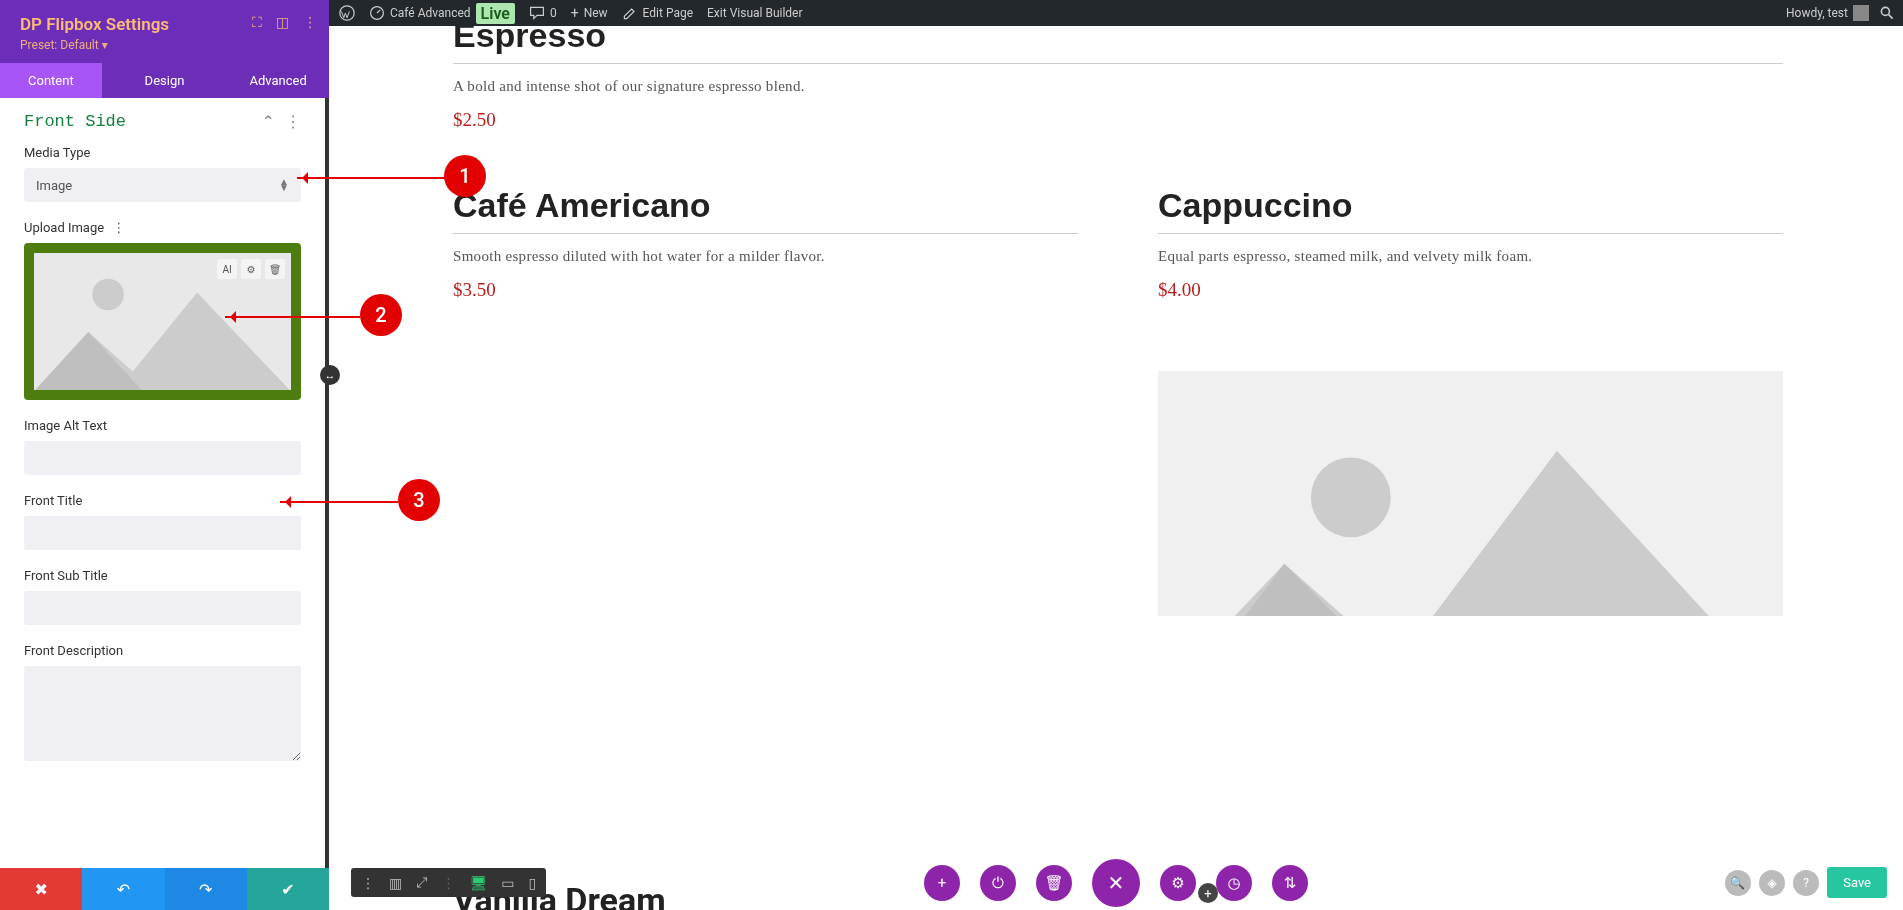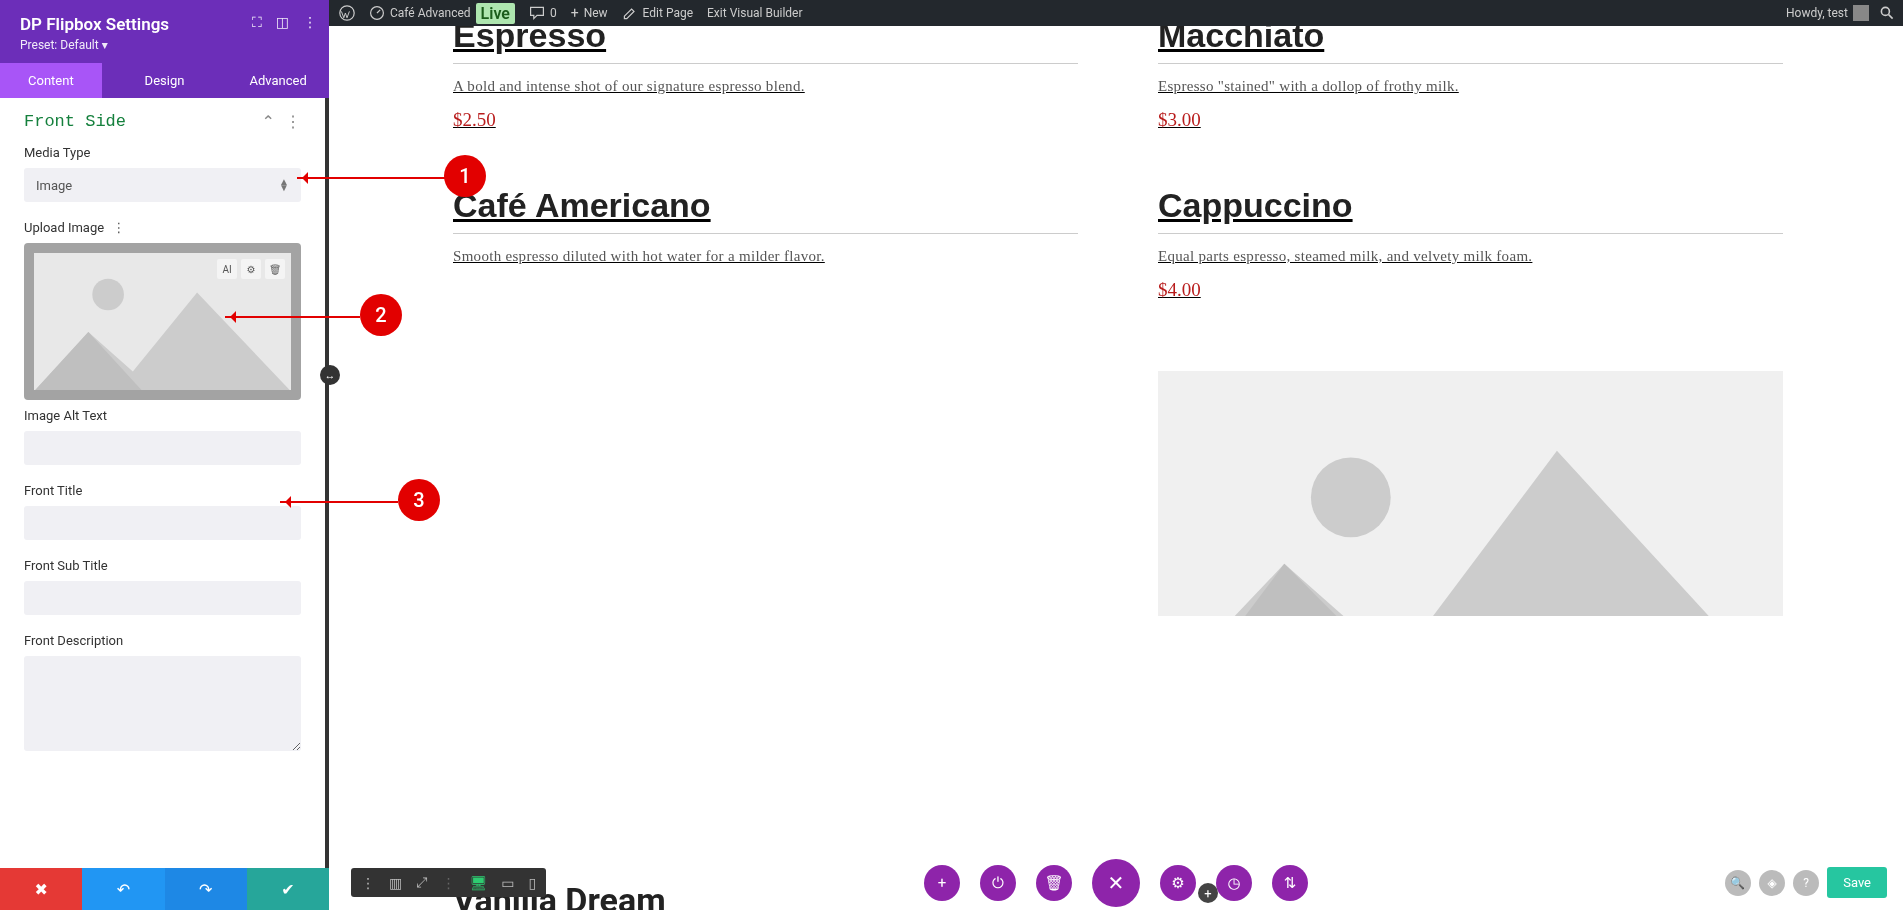--- a/index.html
+++ b/index.html
@@ -9,21 +9,21 @@
 .wp-adminbar { position: absolute; top: 0; left: 329px; right: 0; height: 26px; background: #23282d; color: #ccc; display: flex; align-items: center; font-size: 12px; z-index: 100; }
 .wp-adminbar .left { display: flex; align-items: center; gap: 14px; padding-left: 10px; }
 .wp-adminbar .right { margin-left: auto; display: flex; align-items: center; gap: 10px; padding-right: 8px; }
 .wp-adminbar .item { display: flex; align-items: center; gap: 5px; color: #ccc; cursor: pointer; }
 .wp-adminbar .live-badge { background: #aee6af; color: #1a5d1a; padding: 1px 5px; border-radius: 2px; font-size: 16px; font-weight: 600; }
 .wp-adminbar svg { width: 16px; height: 16px; fill: #ccc; }
 .wp-avatar { width: 16px; height: 16px; background: #888; }
 
 
 .sidebar { position: absolute; top: 0; left: 0; width: 329px; height: 100%; background: #fff; display: flex; flex-direction: column; z-index: 50; }
-.sidebar-header { background: #6c2eb9; color: #ffffff; padding: 14px 20px 10px; position: relative; }
+.sidebar-header { background: #6c2eb9; color: #fdba74; padding: 14px 20px 10px; position: relative; }
 .sidebar-title { font-size: 17px; font-weight: 600; }
 .sidebar-preset { font-size: 12px; margin-top: 4px; opacity: 0.9; display: inline-flex; align-items: center; gap: 3px; cursor: pointer; }
 .sidebar-header-icons { position: absolute; top: 14px; right: 12px; display: flex; gap: 14px; }
 .sidebar-header-icons span { cursor: pointer; opacity: 0.9; font-size: 14px; }
 
 .sidebar-tabs { display: flex; background: #6c2eb9; gap: 12px; }
 .sidebar-tab { flex: 1; text-align: center; padding: 10px 0; color: #fff; font-size: 13px; cursor: pointer; }
 .sidebar-tab.active { background: #a855f7; }
 
 .sidebar-body { flex: 1; overflow-y: auto; padding: 14px 24px 10px; border-right: 4px solid #333; position: relative; }
@@ -32,38 +32,38 @@
 .section-head .icons { display: flex; gap: 10px; color: #888; }
 .section-head .icons span { cursor: pointer; }
 
 .field-label { font-size: 13px; color: #333; margin-bottom: 8px; display: flex; align-items: center; gap: 8px; }
 .field-label .dots { cursor: pointer; color: #555; }
 .select-box { width: 100%; height: 34px; background: #f0f0f4; border: none; border-radius: 3px; padding: 0 12px; font-size: 13px; color: #555; display: flex; align-items: center; justify-content: space-between; cursor: pointer; margin-bottom: 18px; }
 .select-arrows { font-size: 10px; line-height: 6px; color: #777; display: flex; flex-direction: column; }
 .text-input { width: 100%; height: 34px; background: #f0f0f4; border: none; border-radius: 3px; padding: 0 12px; font-size: 13px; margin-bottom: 18px; }
 .textarea-input { width: 100%; height: 95px; background: #f0f0f4; border: none; border-radius: 3px; padding: 10px 12px; font-size: 13px; resize: vertical; }
 
-.upload-image-box { width: 100%; height: 157px; background: #a3a3a3; border-radius: 4px; padding: 10px; margin-bottom: 8px; position: relative; cursor: pointer; }
+.upload-image-box { width: 100%; height: 157px; background: #4d7c0f; border-radius: 4px; padding: 10px; margin-bottom: 18px; position: relative; cursor: pointer; }
 .upload-image-inner { width: 100%; height: 100%; background: #e8e8e8; position: relative; overflow: hidden; }
 .upload-overlay-icons { position: absolute; top: 6px; right: 6px; display: flex; gap: 4px; }
 .upload-overlay-icons span { width: 20px; height: 20px; background: rgba(255,255,255,0.5); border-radius: 2px; display: flex; align-items: center; justify-content: center; font-size: 10px; color: #555; cursor: pointer; }
 
 .sidebar-footer { display: flex; height: 42px; margin-top: auto; }
 .sidebar-footer > div { flex: 1; display: flex; align-items: center; justify-content: center; color: #fff; cursor: pointer; font-size: 16px; }
 .sf-red { background: #e53935; }
 .sf-blue1 { background: #2196f3; }
 .sf-blue2 { background: #1e88e5; }
 .sf-green { background: #26a69a; }
 
 
 .drag-handle { position: absolute; left: 320px; top: 365px; width: 20px; height: 20px; background: #333; border-radius: 50%; display: flex; align-items: center; justify-content: center; color: #fff; font-size: 11px; z-index: 60; cursor: ew-resize; }
 
 
 .preview { position: absolute; left: 333px; top: 26px; right: 0; bottom: 0; background: #fff; padding: 0 120px; overflow: hidden; }
-.menu-row { display: flex; gap: 80px; margin-bottom: 40px; text-decoration: underline; }
+.menu-row { display: flex; gap: 80px; margin-bottom: 40px; }
 .menu-col { flex: 1; }
 .menu-title { font-size: 34px; font-weight: 700; color: #222; padding-bottom: 8px; border-bottom: 1px solid #ccc; font-family: "Helvetica Neue", sans-serif; }
 .menu-desc { font-size: 15px; color: #555; margin-top: 14px; font-family: Georgia, serif; letter-spacing: 0.3px; }
 .menu-price { font-size: 19px; color: #b91c1c; margin-top: 14px; font-family: Georgia, serif; }
 .preview-placeholder { width: 100%; height: 245px; background: #f0f0f0; margin-top: 30px; position: relative; overflow: hidden; }
 
 
 .ph-svg { position: absolute; inset: 0; }
 
 
@@ -238,30 +238,26 @@
   <div class="callout-circle">3</div>
 </div>
 
 <div class="preview">
   <div class="menu-row" style="margin-top:-10px;">
     <div class="menu-col">
       <div class="menu-title">Espresso</div>
       <div class="menu-desc">A bold and intense shot of our signature espresso blend.</div>
       <div class="menu-price">$2.50</div>
     </div>
-    <div class="menu-col">
-      <div class="menu-title">Macchiato</div>
-      <div class="menu-desc">Espresso "stained" with a dollop of frothy milk.</div>
-      <div class="menu-price">$3.00</div>
-    </div>
   </div>
   <div class="menu-row" style="margin-top:55px;">
     <div class="menu-col">
       <div class="menu-title">Café Americano</div>
       <div class="menu-desc">Smooth espresso diluted with hot water for a milder flavor.</div>
+      <div class="menu-price">$3.50</div>
     </div>
     <div class="menu-col">
       <div class="menu-title">Cappuccino</div>
       <div class="menu-desc">Equal parts espresso, steamed milk, and velvety milk foam.</div>
       <div class="menu-price">$4.00</div>
     </div>
   </div>
   <div class="menu-row" style="margin-top:40px;">
     <div class="menu-col"></div>
     <div class="menu-col">

